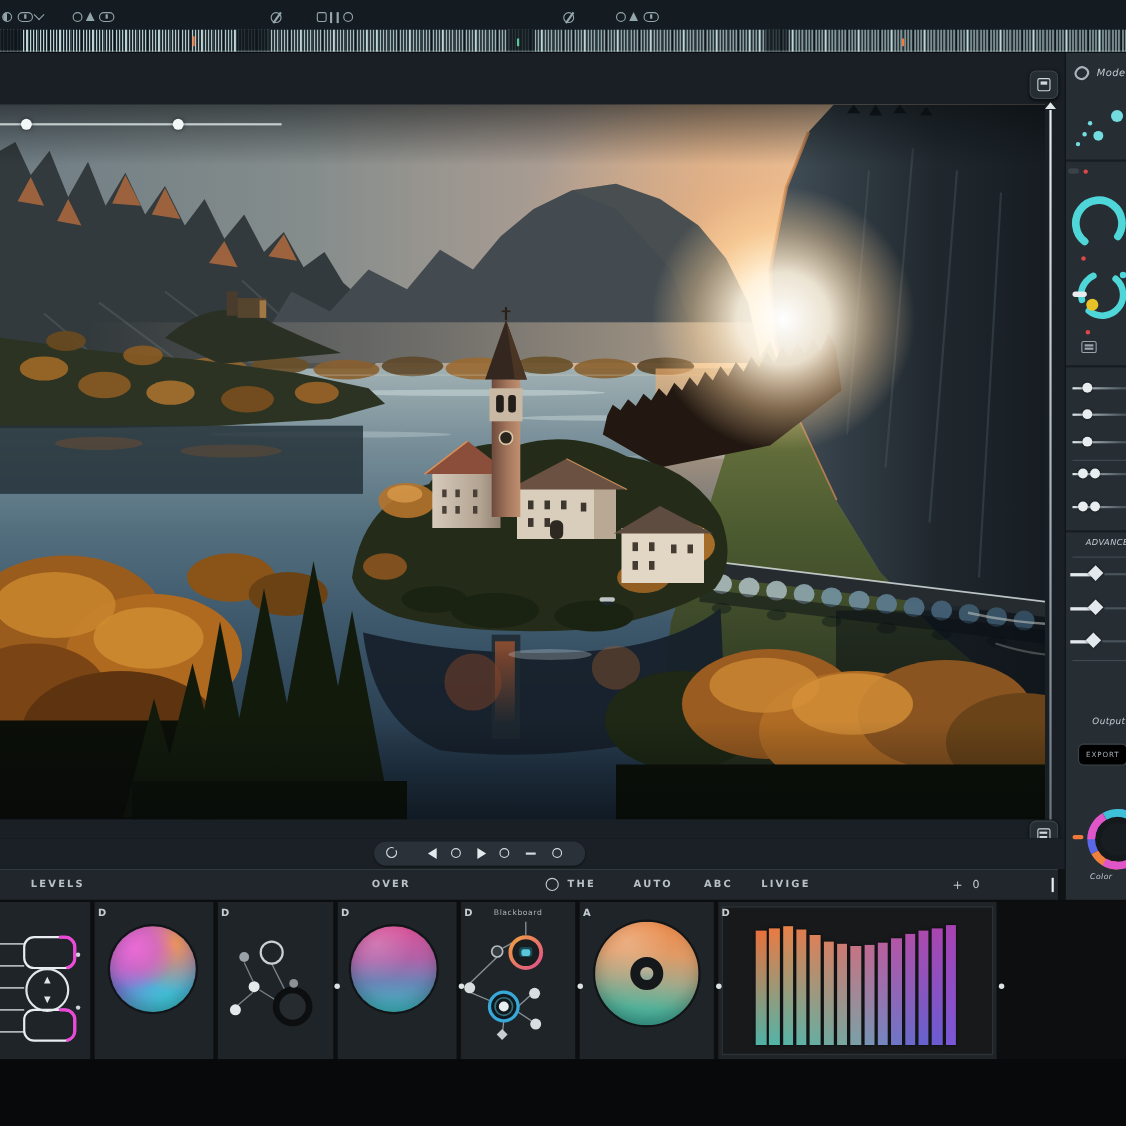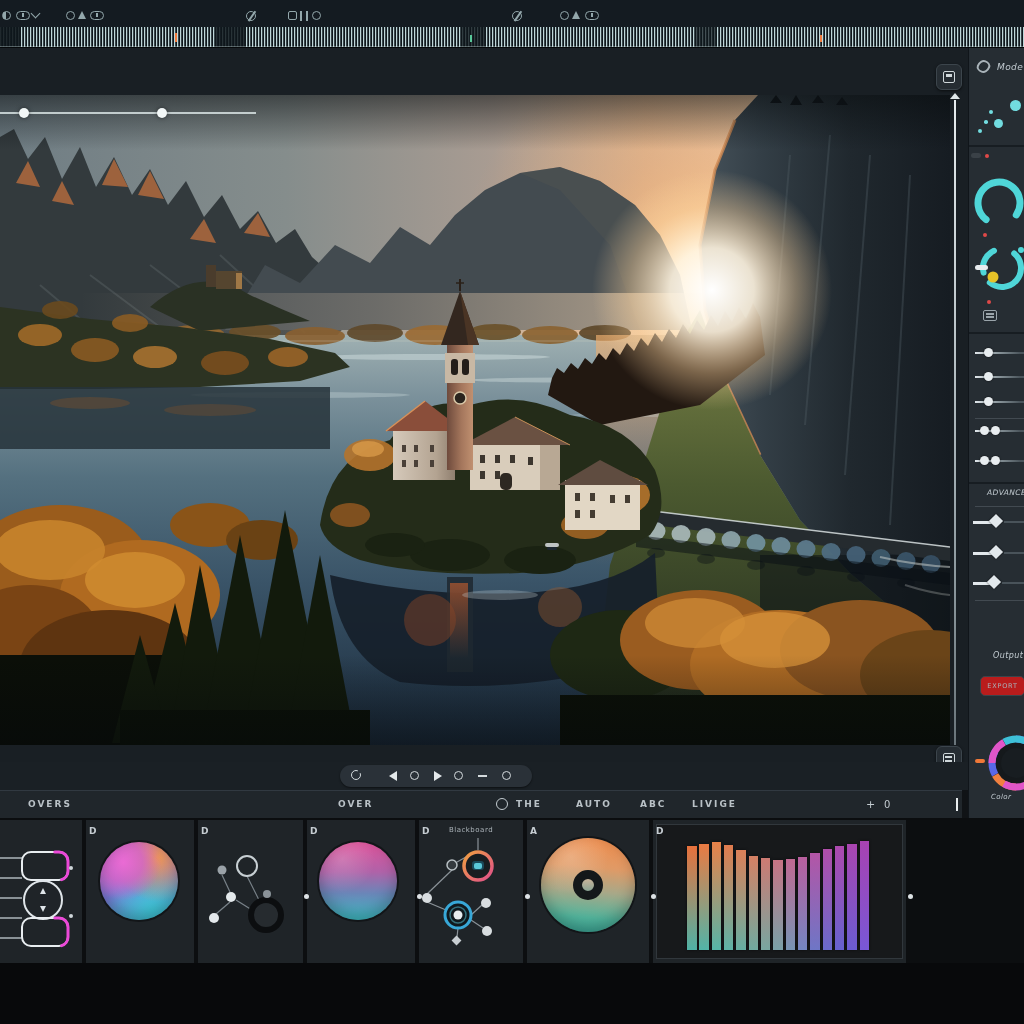--- a/index.html
+++ b/index.html
@@ -46,21 +46,21 @@
   .sb-label{position:absolute;color:#c3ccd2;font-size:7.5px;font-style:italic;letter-spacing:.4px;white-space:nowrap;}
   .sb-reddot{position:absolute;width:4px;height:4px;border-radius:50%;background:#e04848;}
   .sb-smudge{position:absolute;width:10px;height:5px;border-radius:3px;background:#3a4147;}
   .sb-slider{position:absolute;left:0;width:56px;height:10px;}
   .sb-track{position:absolute;left:6px;right:0;top:4px;height:2px;background:linear-gradient(90deg,#dfe6ea,#8d999f 45%,#4a545b 90%);}
   .sb-knob{position:absolute;top:0;width:9px;height:9px;border-radius:50%;background:#e8edf0;box-shadow:0 0 2px rgba(0,0,0,.7);}
   .sb-adv{position:absolute;left:0;width:56px;height:12px;}
   .sb-adv .seg{position:absolute;left:4px;top:5px;height:2.5px;background:#e2e8ec;}
   .sb-adv .rest{position:absolute;right:0;top:5px;height:2px;background:#49535a;}
   .sb-adv .dknob{position:absolute;top:0;width:10px;height:10px;background:#e2e8ec;transform:rotate(45deg);box-shadow:0 0 2px rgba(0,0,0,.7);}
-  #sbButton{position:absolute;left:11px;top:628px;width:45px;height:20px;border-radius:5px;background:#b91c1c;border:1px solid #3b444b;color:#a9b3ba;font-size:6.5px;letter-spacing:.8px;text-align:center;line-height:18px;}
+  #sbButton{position:absolute;left:11px;top:628px;width:45px;height:20px;border-radius:5px;background:#000000;border:1px solid #3b444b;color:#a9b3ba;font-size:6.5px;letter-spacing:.8px;text-align:center;line-height:18px;}
   .stack-icon{position:absolute;width:14px;height:11px;border:1px solid #9aa4aa;border-radius:2px;}
   .stack-icon::after{content:"";position:absolute;left:2px;top:2px;width:8px;height:1.5px;background:#9aa4aa;box-shadow:0 3px 0 #9aa4aa;}
   .sb-tick{position:absolute;width:10px;height:4px;border-radius:2px;background:#f07838;}
 
   
   #transport{position:absolute;left:0;top:762px;width:968px;height:28px;background:#1a2025;}
   #transPill{position:absolute;left:340px;top:3px;width:192px;height:22px;border-radius:11px;background:#2a3138;box-shadow:0 1px 2px rgba(0,0,0,.5);}
   .tr-btn{position:absolute;top:4px;width:14px;height:14px;}
   .tr-ring{position:absolute;left:2px;top:2px;width:9px;height:9px;border:1.6px solid #d4dadd;border-radius:50%;}
   .tr-loop{position:absolute;left:1px;top:1px;width:10px;height:10px;border:1.6px solid #d4dadd;border-radius:50%;}
@@ -571,21 +571,21 @@
         <div class="tr-btn" style="left: 160px;">
           <div class="tr-ring"></div>
         </div>
       </div>
   </div>
 
   <nav id="menubar">
     <span id="menuPlus">+</span>
     <span id="menuCount">0</span>
     <span id="menuCaret"></span>
-  <span class="menu-item" style="left: 28px;">OVERS</span>
+  <span class="menu-item" style="left: 28px;">LEVELS</span>
       <span class="menu-item" style="left: 338px;">OVER</span>
       <div class="menu-ring" style="left: 496px;"></div>
       <span class="menu-item" style="left: 516px;">THE</span>
       <span class="menu-item" style="left: 576px;">AUTO</span>
       <span class="menu-item" style="left: 640px;">ABC</span>
       <span class="menu-item" style="left: 692px;">LIVIGE</span>
     </nav>
   <div class="subgap" style="left:962px;top:790px;width:6px;height:28px;"></div>
 
   <div id="cards">

